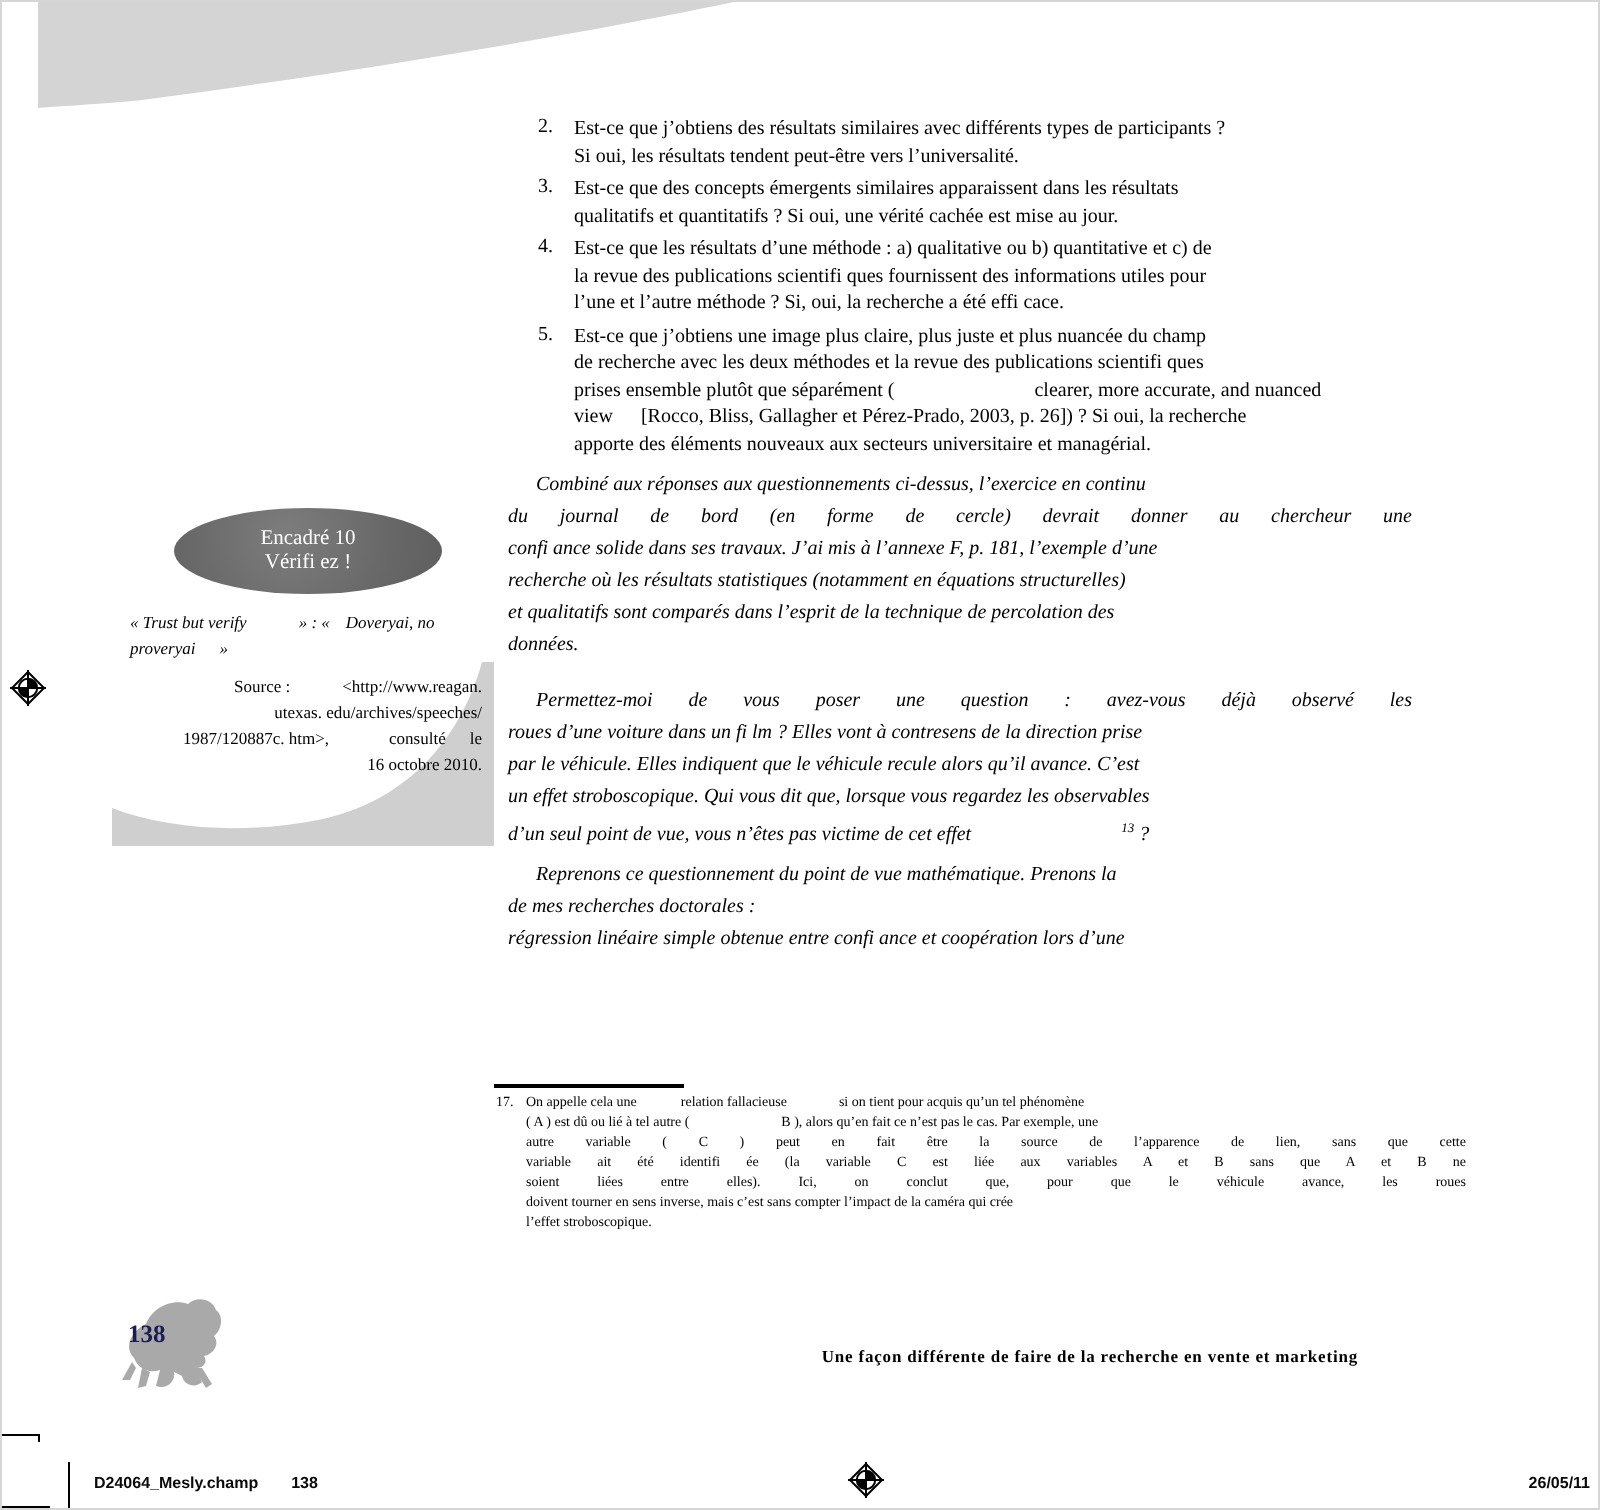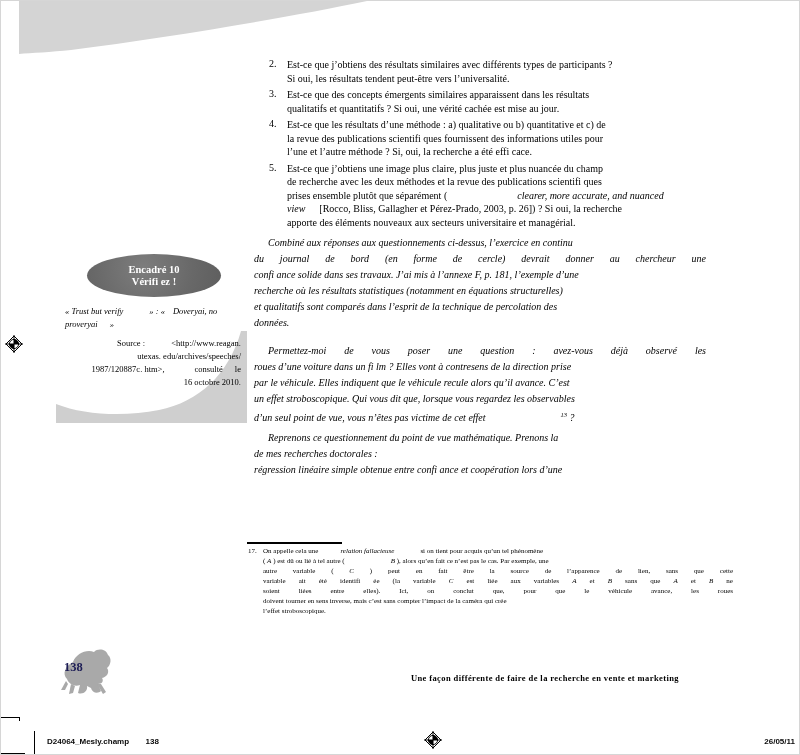--- a/index.html
+++ b/index.html
@@ -6,21 +6,21 @@
   body{
     width:800px;height:755px;position:relative;overflow:hidden;
     background:#ffffff;border:1px solid #d6d6d6;box-sizing:border-box;
     font-family:"Liberation Serif","DejaVu Serif",serif;color:#000;
   }
   .abs{position:absolute;}
   
   .ln{height:13.5px;line-height:13.5px;white-space:nowrap;}
   .just{text-align:justify;text-align-last:justify;white-space:normal;}
   .ind{padding-left:14px;}
-  .it{font-style:italic;}
+  .it{}
   .sup{font-size:6.5px;vertical-align:4px;}
   .gap{display:inline-block;height:1px;}
   
   #question-list{left:268px;top:57px;width:400px;font-size:10px;}
   .li{position:relative;padding-left:18px;margin-bottom:3px;}
   .li .num{position:absolute;left:0;top:0;}
   
   #paragraphs{left:253px;top:234px;width:452px;font-size:10px;font-style:italic;}
   #paragraphs .para .ln{height:16px;line-height:16px;}
   #paragraphs .para:nth-child(2){margin-top:12px;}
@@ -28,21 +28,21 @@
   
   #footnote-rule{left:246px;top:541px;width:95px;height:1.5px;background:#000;}
   #footnote{left:247px;top:545px;width:470px;font-size:7px;position:absolute;padding-left:15px;}
   #footnote .ln{height:10px;line-height:10px;}
   #footnote .fn-num{position:absolute;left:0;top:0;height:10px;line-height:10px;}
   
   #sidebar-box{left:53px;top:248px;width:193px;height:175px;background:#fff;}
   #sidebar-ellipse{
     position:absolute;left:33px;top:5px;width:134px;height:43px;border-radius:50%;
     background:radial-gradient(circle at 42% 32%,#7d7d7d 0%,#686868 60%,#5e5e5e 100%);
-    color:#fff;text-align:center;font-weight:bold;font-size:10.5px;
+    color:#fff;text-align:center;font-weight:normal;font-size:10.5px;
     display:flex;flex-direction:column;justify-content:center;gap:1px;
   }
   #sidebar-quote{position:absolute;left:11px;top:56px;width:176px;font-size:8.5px;font-style:italic;}
   #sidebar-quote .ln,#sidebar-source .ln{height:13px;line-height:13px;}
   #sidebar-source{position:absolute;left:11px;top:88px;width:176px;font-size:8.5px;text-align:right;}
   #box-swoosh{position:absolute;left:0;top:0;width:193px;height:175px;}
   
   #running-title{right:120px;top:672px;font-size:8.5px;font-weight:bold;letter-spacing:.4px;}
   #folio{left:63px;top:659px;font-size:12.5px;font-weight:bold;color:#1c1c55;z-index:3;}
   #frog{left:56px;top:645px;z-index:2;}

